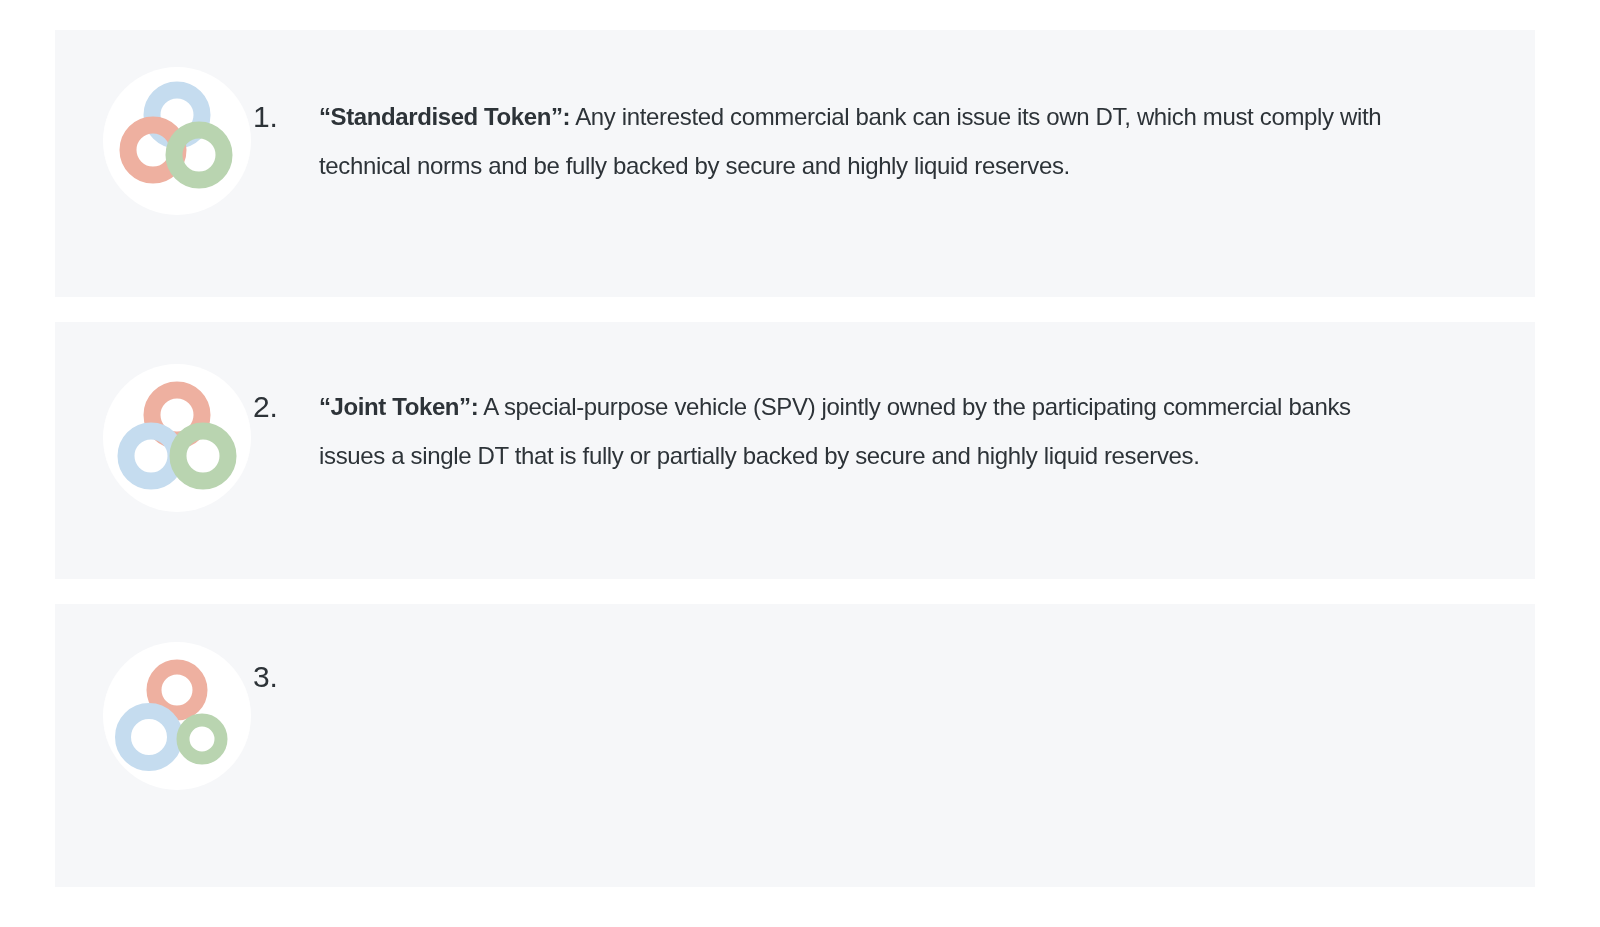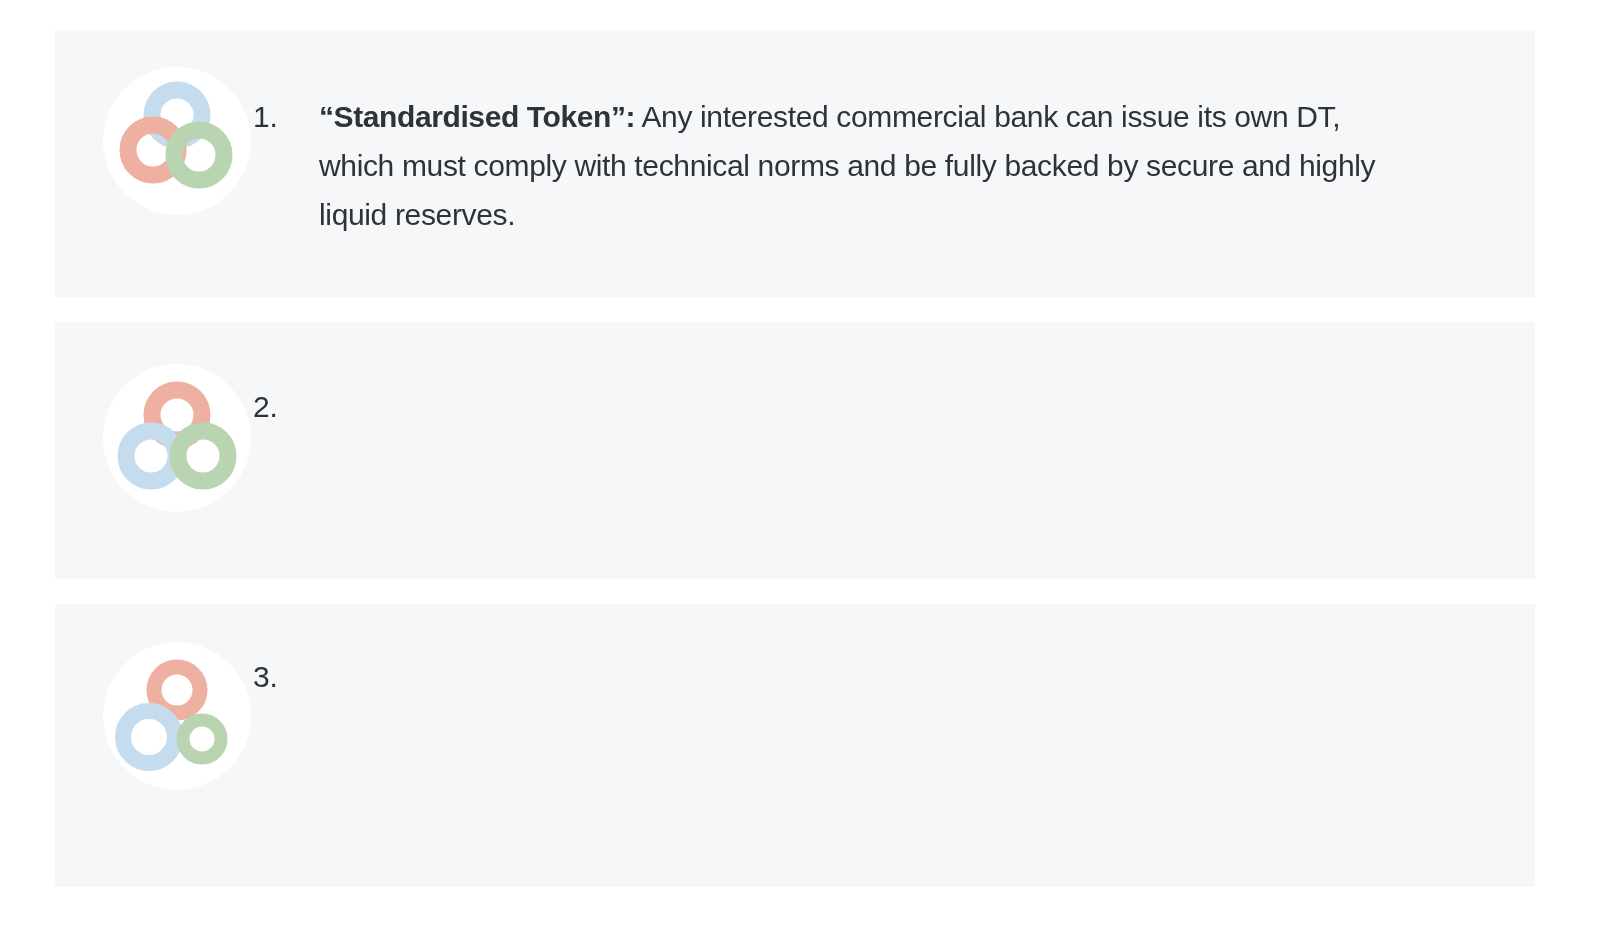--- a/index.html
+++ b/index.html
@@ -90,21 +90,21 @@
     width: 66px;
     font-size: 30px;
     line-height: 49px;
     color: #2d3338;
     font-weight: 400;
     letter-spacing: -0.2px;
   }
 
   .item-text {
     flex: 1 1 auto;
-    font-size: 30px;
+    font-size: 24px;
     line-height: 49px;
     color: #2d3338;
     letter-spacing: -0.35px;
     max-width: 1090px;
     font-weight: 400;
   }
   .item-text .lead {
     font-weight: 700;
     letter-spacing: -0.4px;
   }
@@ -139,20 +139,23 @@
         <div class="icon-disc">
           <svg viewBox="0 0 148 148" xmlns="http://www.w3.org/2000/svg">
             <circle cx="74" cy="51" r="25" fill="none" stroke="#eeb0a0" stroke-width="17"></circle>
             <circle cx="48" cy="92" r="25" fill="none" stroke="#c5dcef" stroke-width="17"></circle>
             <circle cx="100" cy="92" r="25" fill="none" stroke="#b9d4b0" stroke-width="17"></circle>
           </svg>
         </div>
       </div>
       <div class="body-wrap">
         <div class="item-num">2.</div>
+        <div class="item-text">
+          <span class="lead">“Joint Token”:</span><span> A special-purpose vehicle (SPV) jointly owned by the participating commercial banks issues a single DT that is fully or partially backed by secure and highly liquid reserves.</span>
+        </div>
       </div>
     </div>
 
     <div class="card card-3">
       <div class="icon-wrap">
         <div class="icon-disc">
           <svg viewBox="0 0 148 148" xmlns="http://www.w3.org/2000/svg">
             <circle cx="74" cy="48" r="23" fill="none" stroke="#eeb0a0" stroke-width="15"></circle>
             <circle cx="46" cy="95" r="26" fill="none" stroke="#c5dcef" stroke-width="16"></circle>
             <circle cx="99" cy="97" r="19" fill="none" stroke="#b9d4b0" stroke-width="13"></circle>

